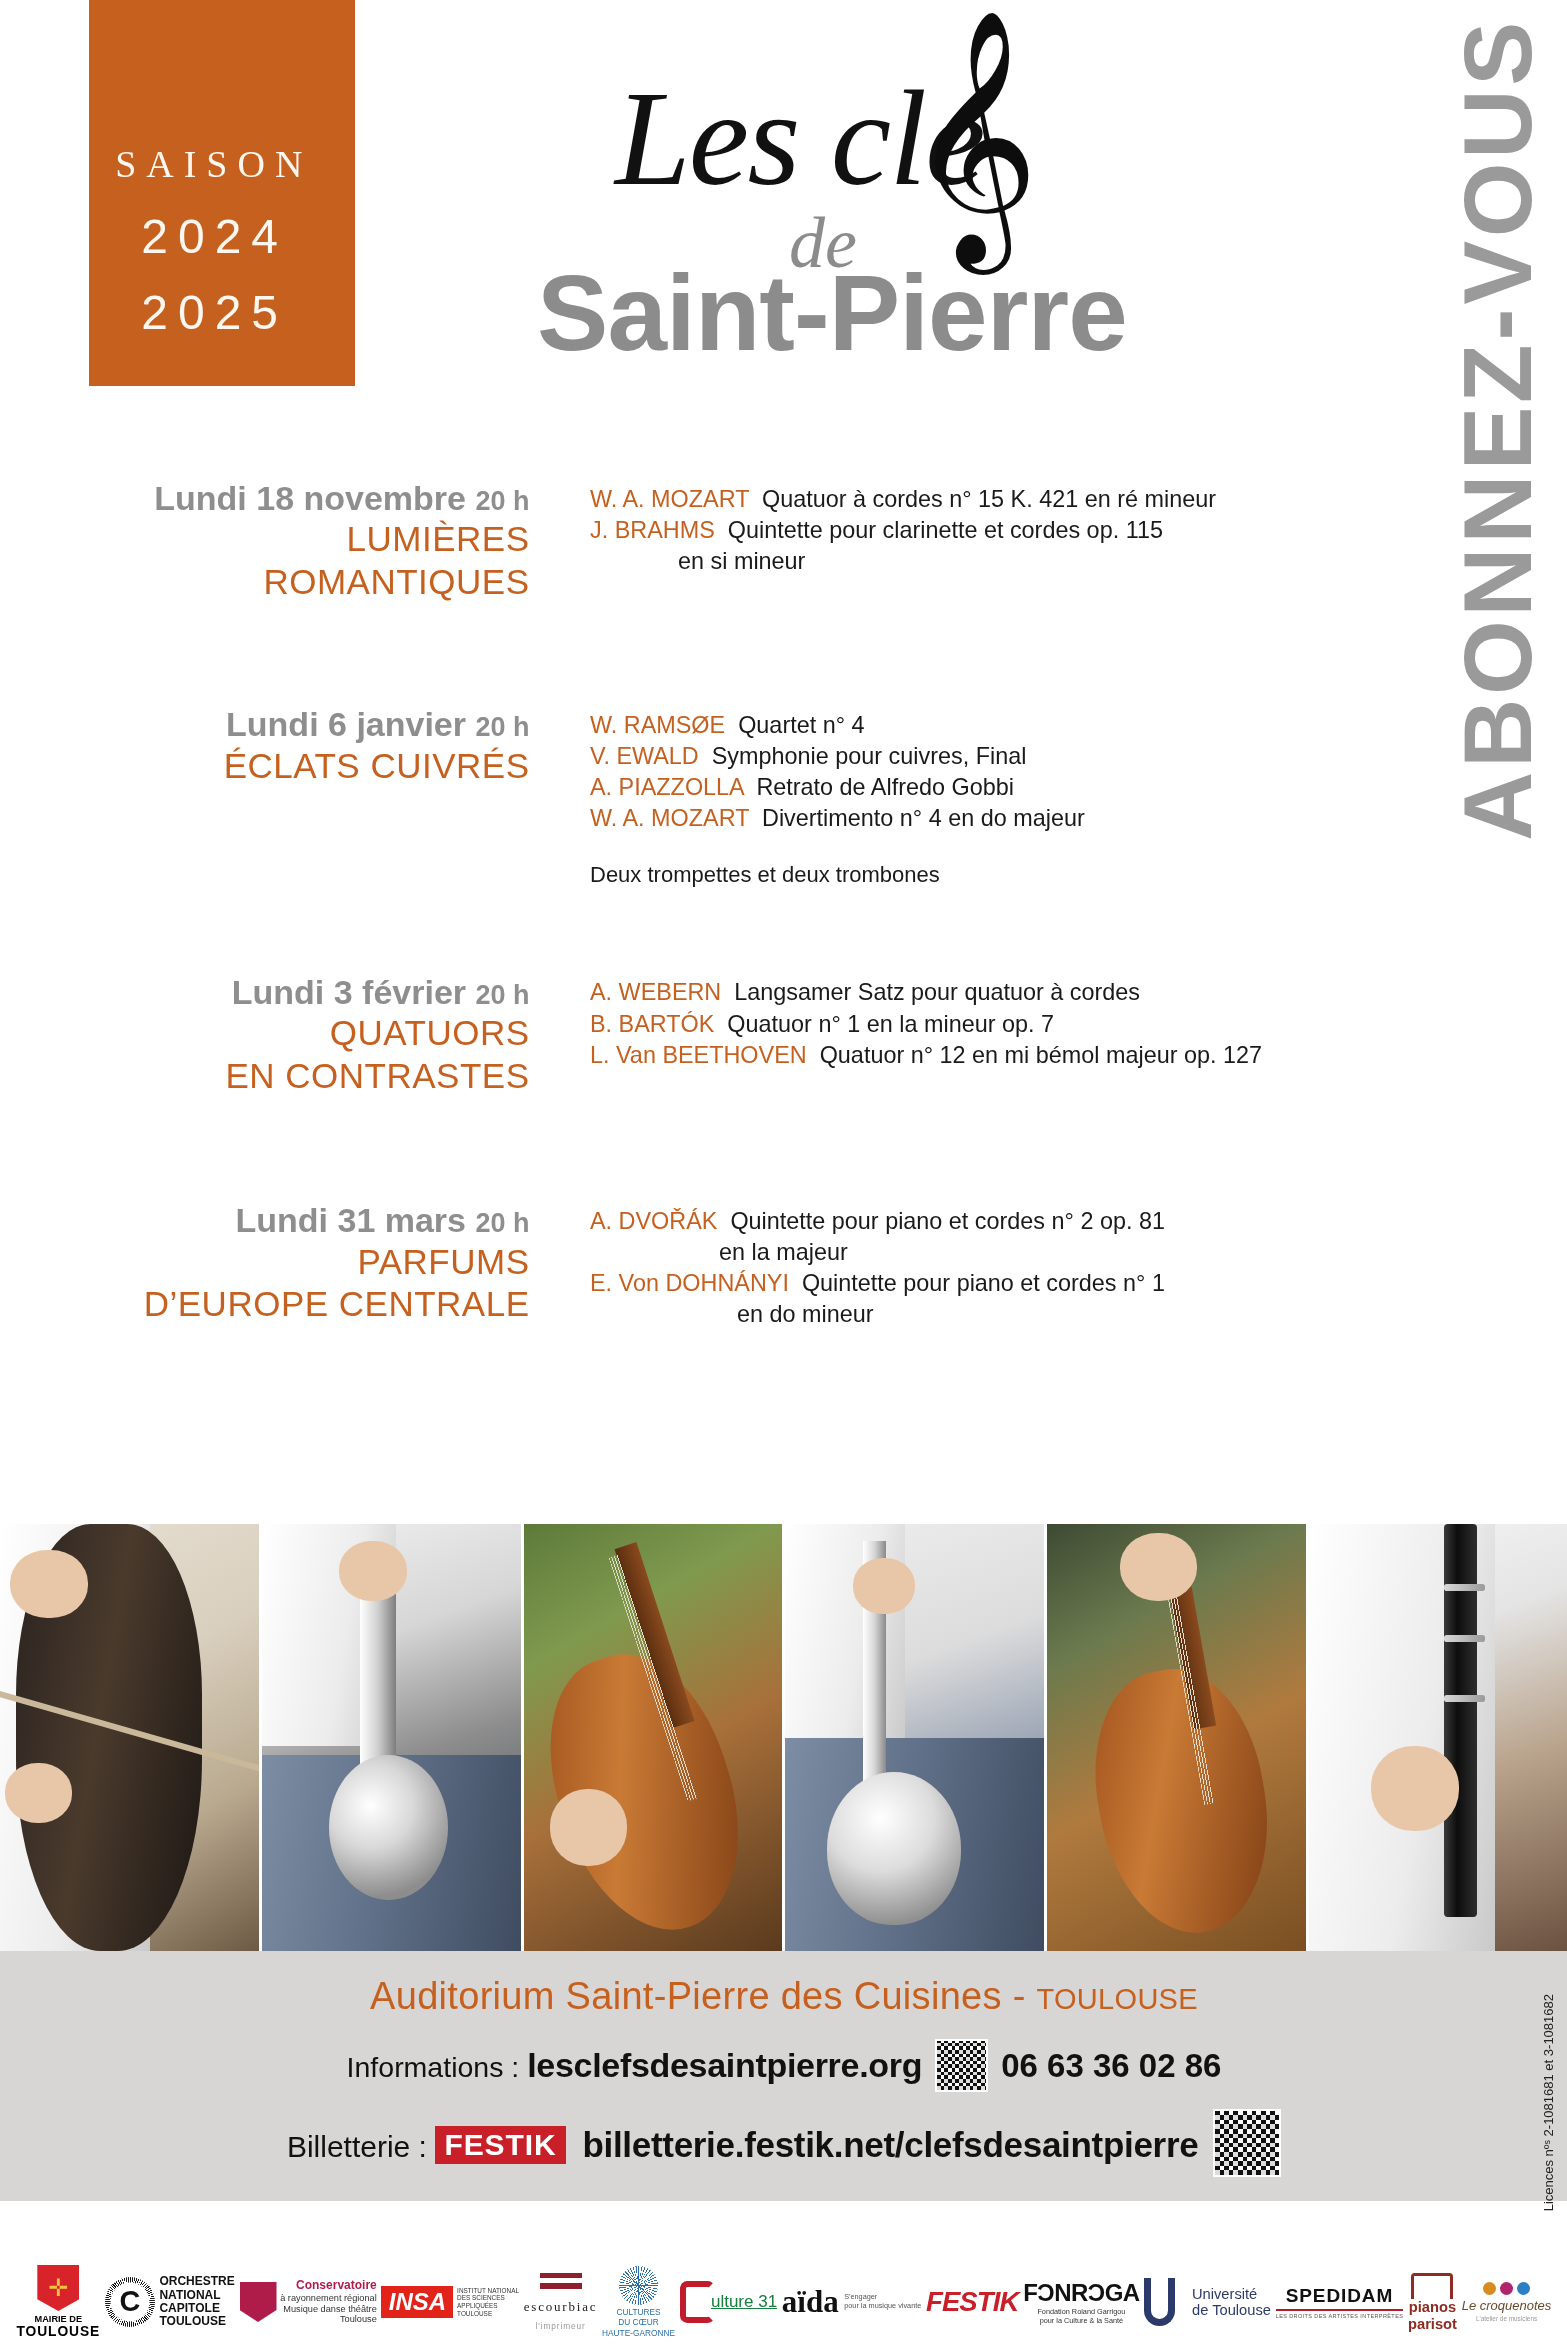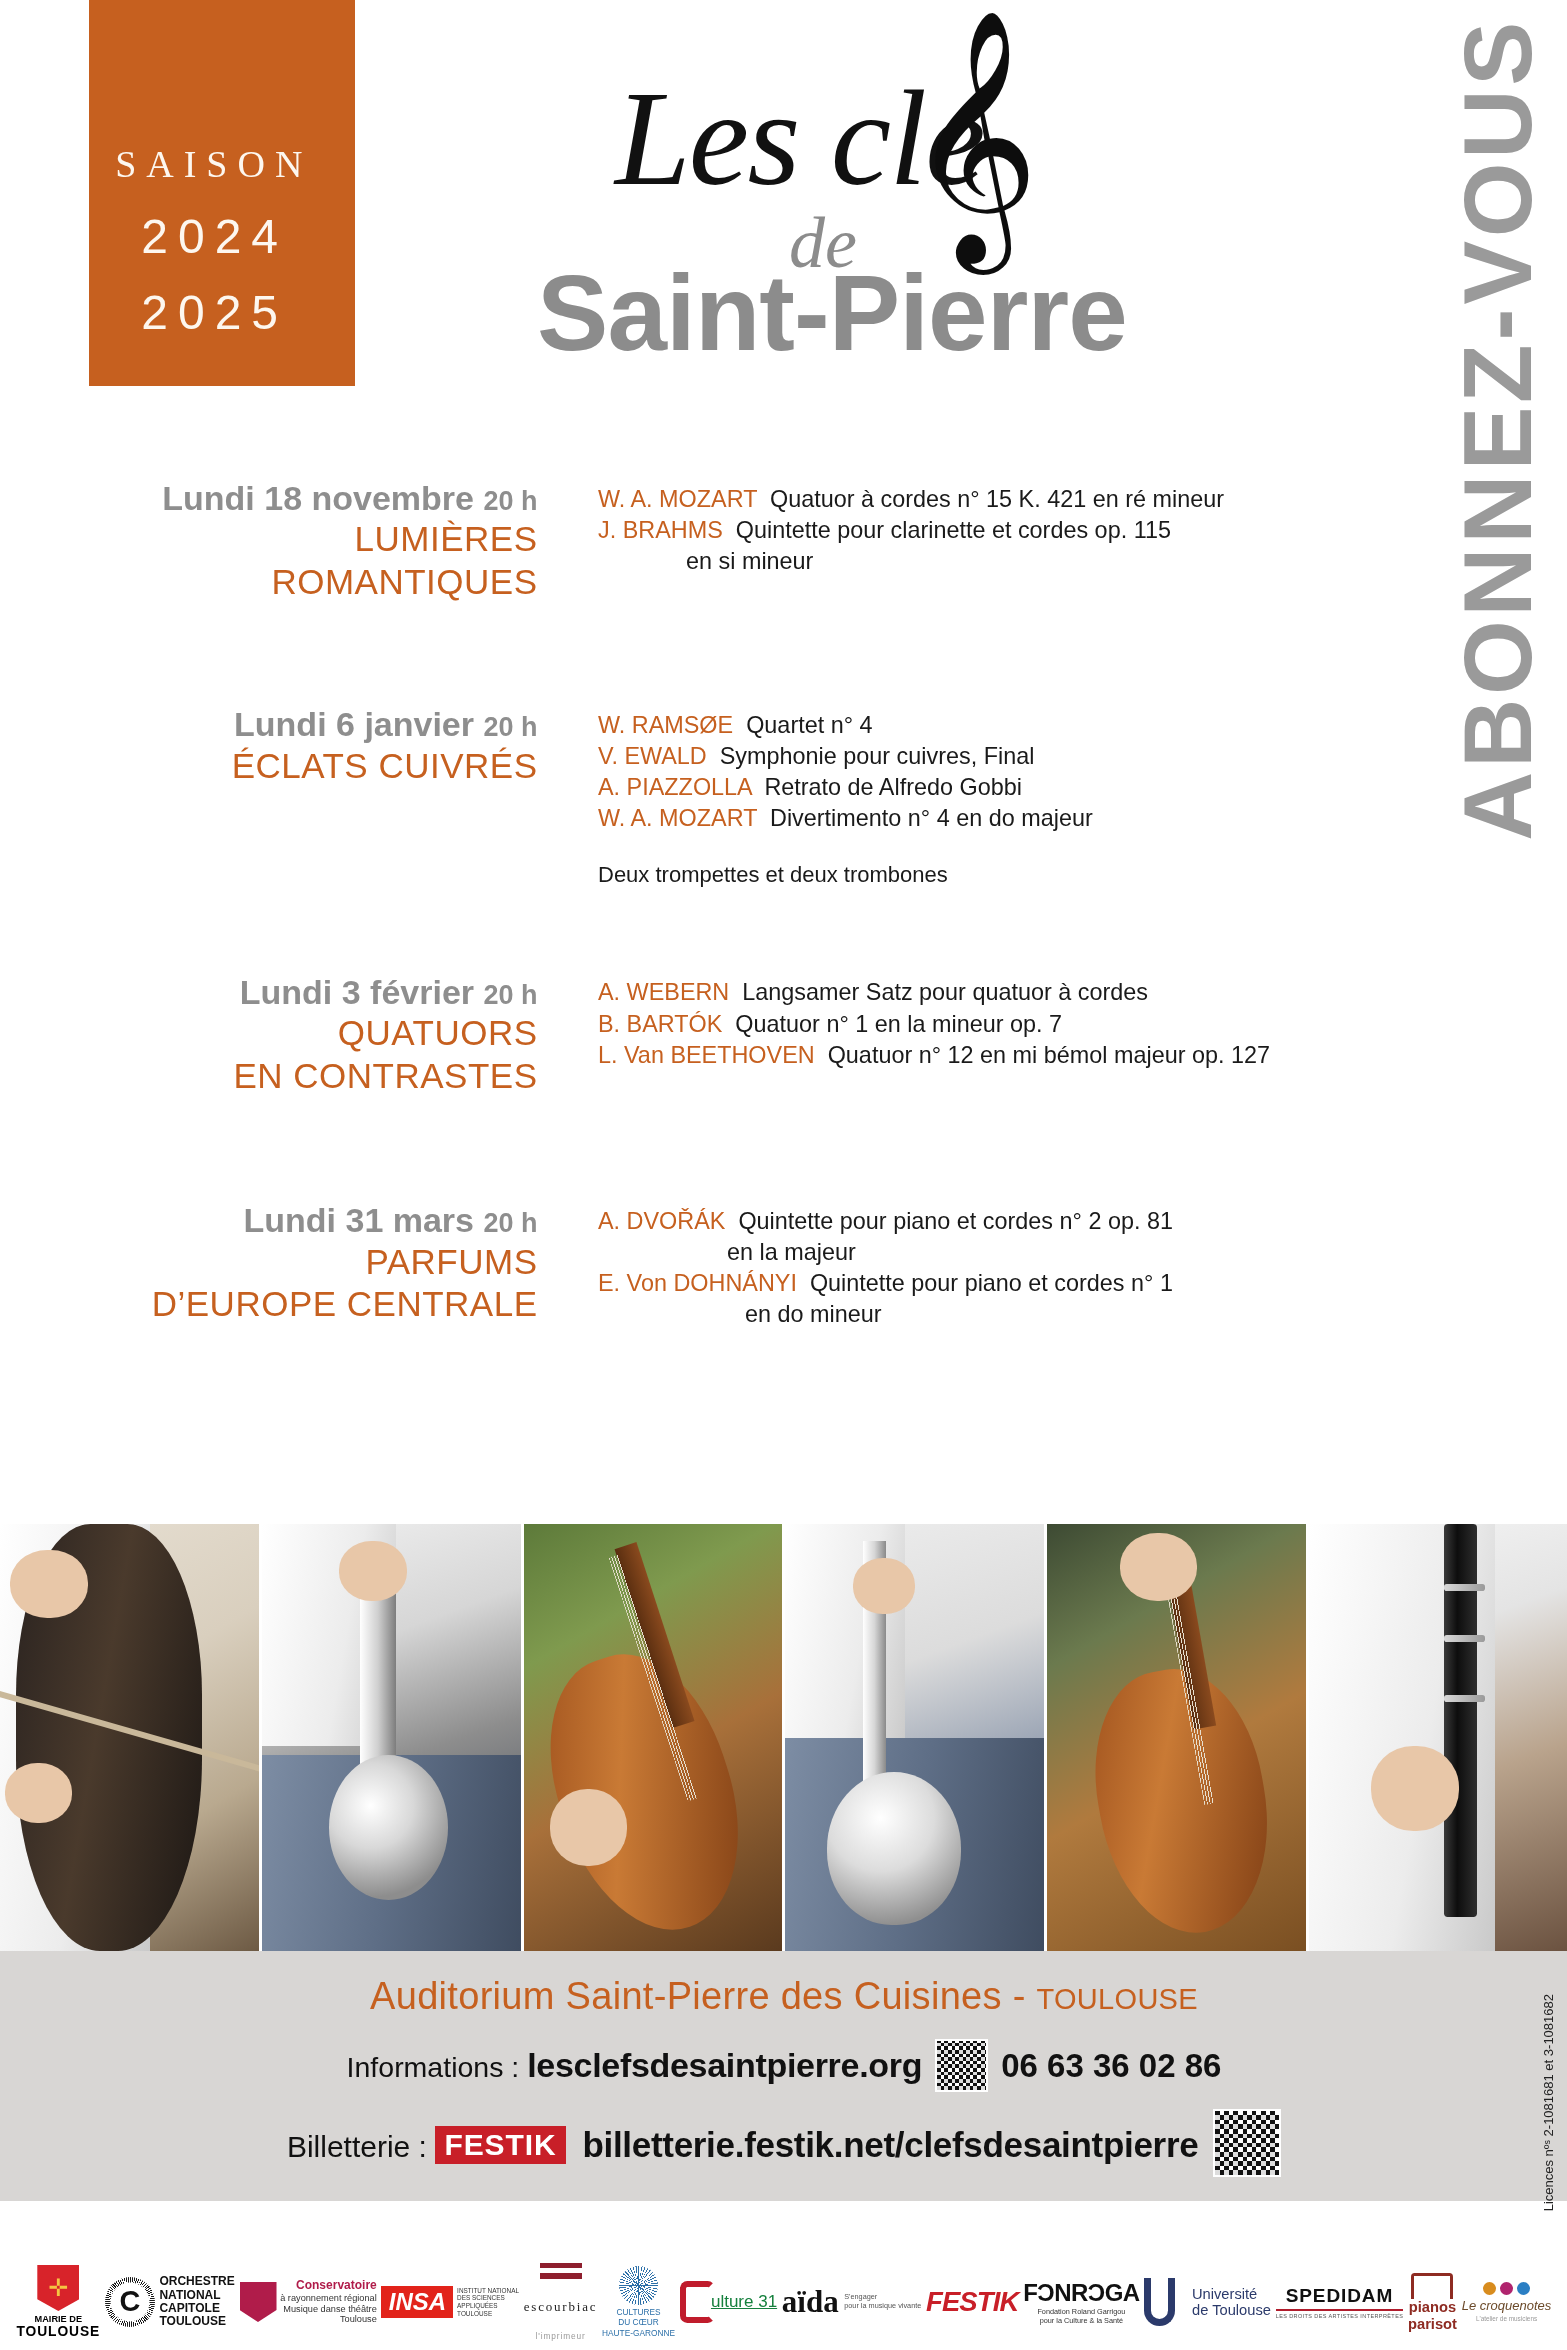--- a/index.html
+++ b/index.html
@@ -53,21 +53,21 @@
     position:absolute; right:11px; top:18.4px; width:119px; height:1478px;
     display:flex; align-items:flex-start; justify-content:center;
   }
   .abonnez span{
     writing-mode:vertical-rl; transform:rotate(180deg);
     font-family:"Liberation Sans", sans-serif; font-weight:700;
     font-size:96px; letter-spacing:3.7px; color:#9a9a9a; white-space:nowrap;
   }
 
   
-  .concerts{ position:absolute; left:0; top:478px; width:1387px;padding-left:8px; }
+  .concerts{ position:absolute; left:0; top:478px; width:1387px; }
   .concert{ position:relative; display:flex; margin-bottom:0; }
   .c-left{ width:546px; flex:0 0 546px; text-align:right; padding-right:16.5px; }
   .c-date{
     font-size:34px; font-weight:700; color:#8e8e8e; line-height:1.18;
     white-space:nowrap;
   }
   .c-date .hour{ font-size:27px; font-weight:700; color:#8e8e8e; }
   .c-name{
     font-size:35px; color:#c6601f; line-height:1.22; letter-spacing:0.5px;
     font-weight:400;
@@ -213,21 +213,21 @@
   .cons-mark{ width:37px; height:40px; background:#b01c4a;
       clip-path:polygon(0 0,100% 0,100% 70%,50% 100%,0 70%); }
   .cons-txt{ font-size:9.2px; text-align:right; line-height:1.15; color:#333; }
   .cons-txt b{ font-size:12px; color:#b01c4a; }
 
   .lg-insa{ gap:3.7px; }
   .insa-box{ background:#e2231a; color:#fff; font-weight:700; font-size:24px;
       padding:1.8px 7.3px; font-style:italic; }
   .insa-sub{ font-size:6.4px; line-height:1.2; color:#333; text-align:left; }
 
-  .lg-escourbiac{ flex-direction:column; gap:16px; }
+  .lg-escourbiac{ flex-direction:column; gap:6px; }
   .esc-bars{ width:42px; }
   .esc-bars div{ height:5.5px; background:#8e1f2e; margin-bottom:4.6px; }
   .esc-name{ font-family:"Liberation Serif", serif; font-size:13px; letter-spacing:1.8px; color:#222; }
   .esc-sub{ font-size:8.3px; color:#999; letter-spacing:0.9px; }
 
   .lg-cultures{ flex-direction:column; gap:1.8px; }
   .cult-snow{ width:39px; height:39px; border-radius:50%;
       background:repeating-conic-gradient(#2b6fa8 0 3deg,#fff 3deg 9deg); }
   .cult-txt{ font-size:8.3px; color:#2b6fa8; line-height:1.25; text-align:center; }
 

